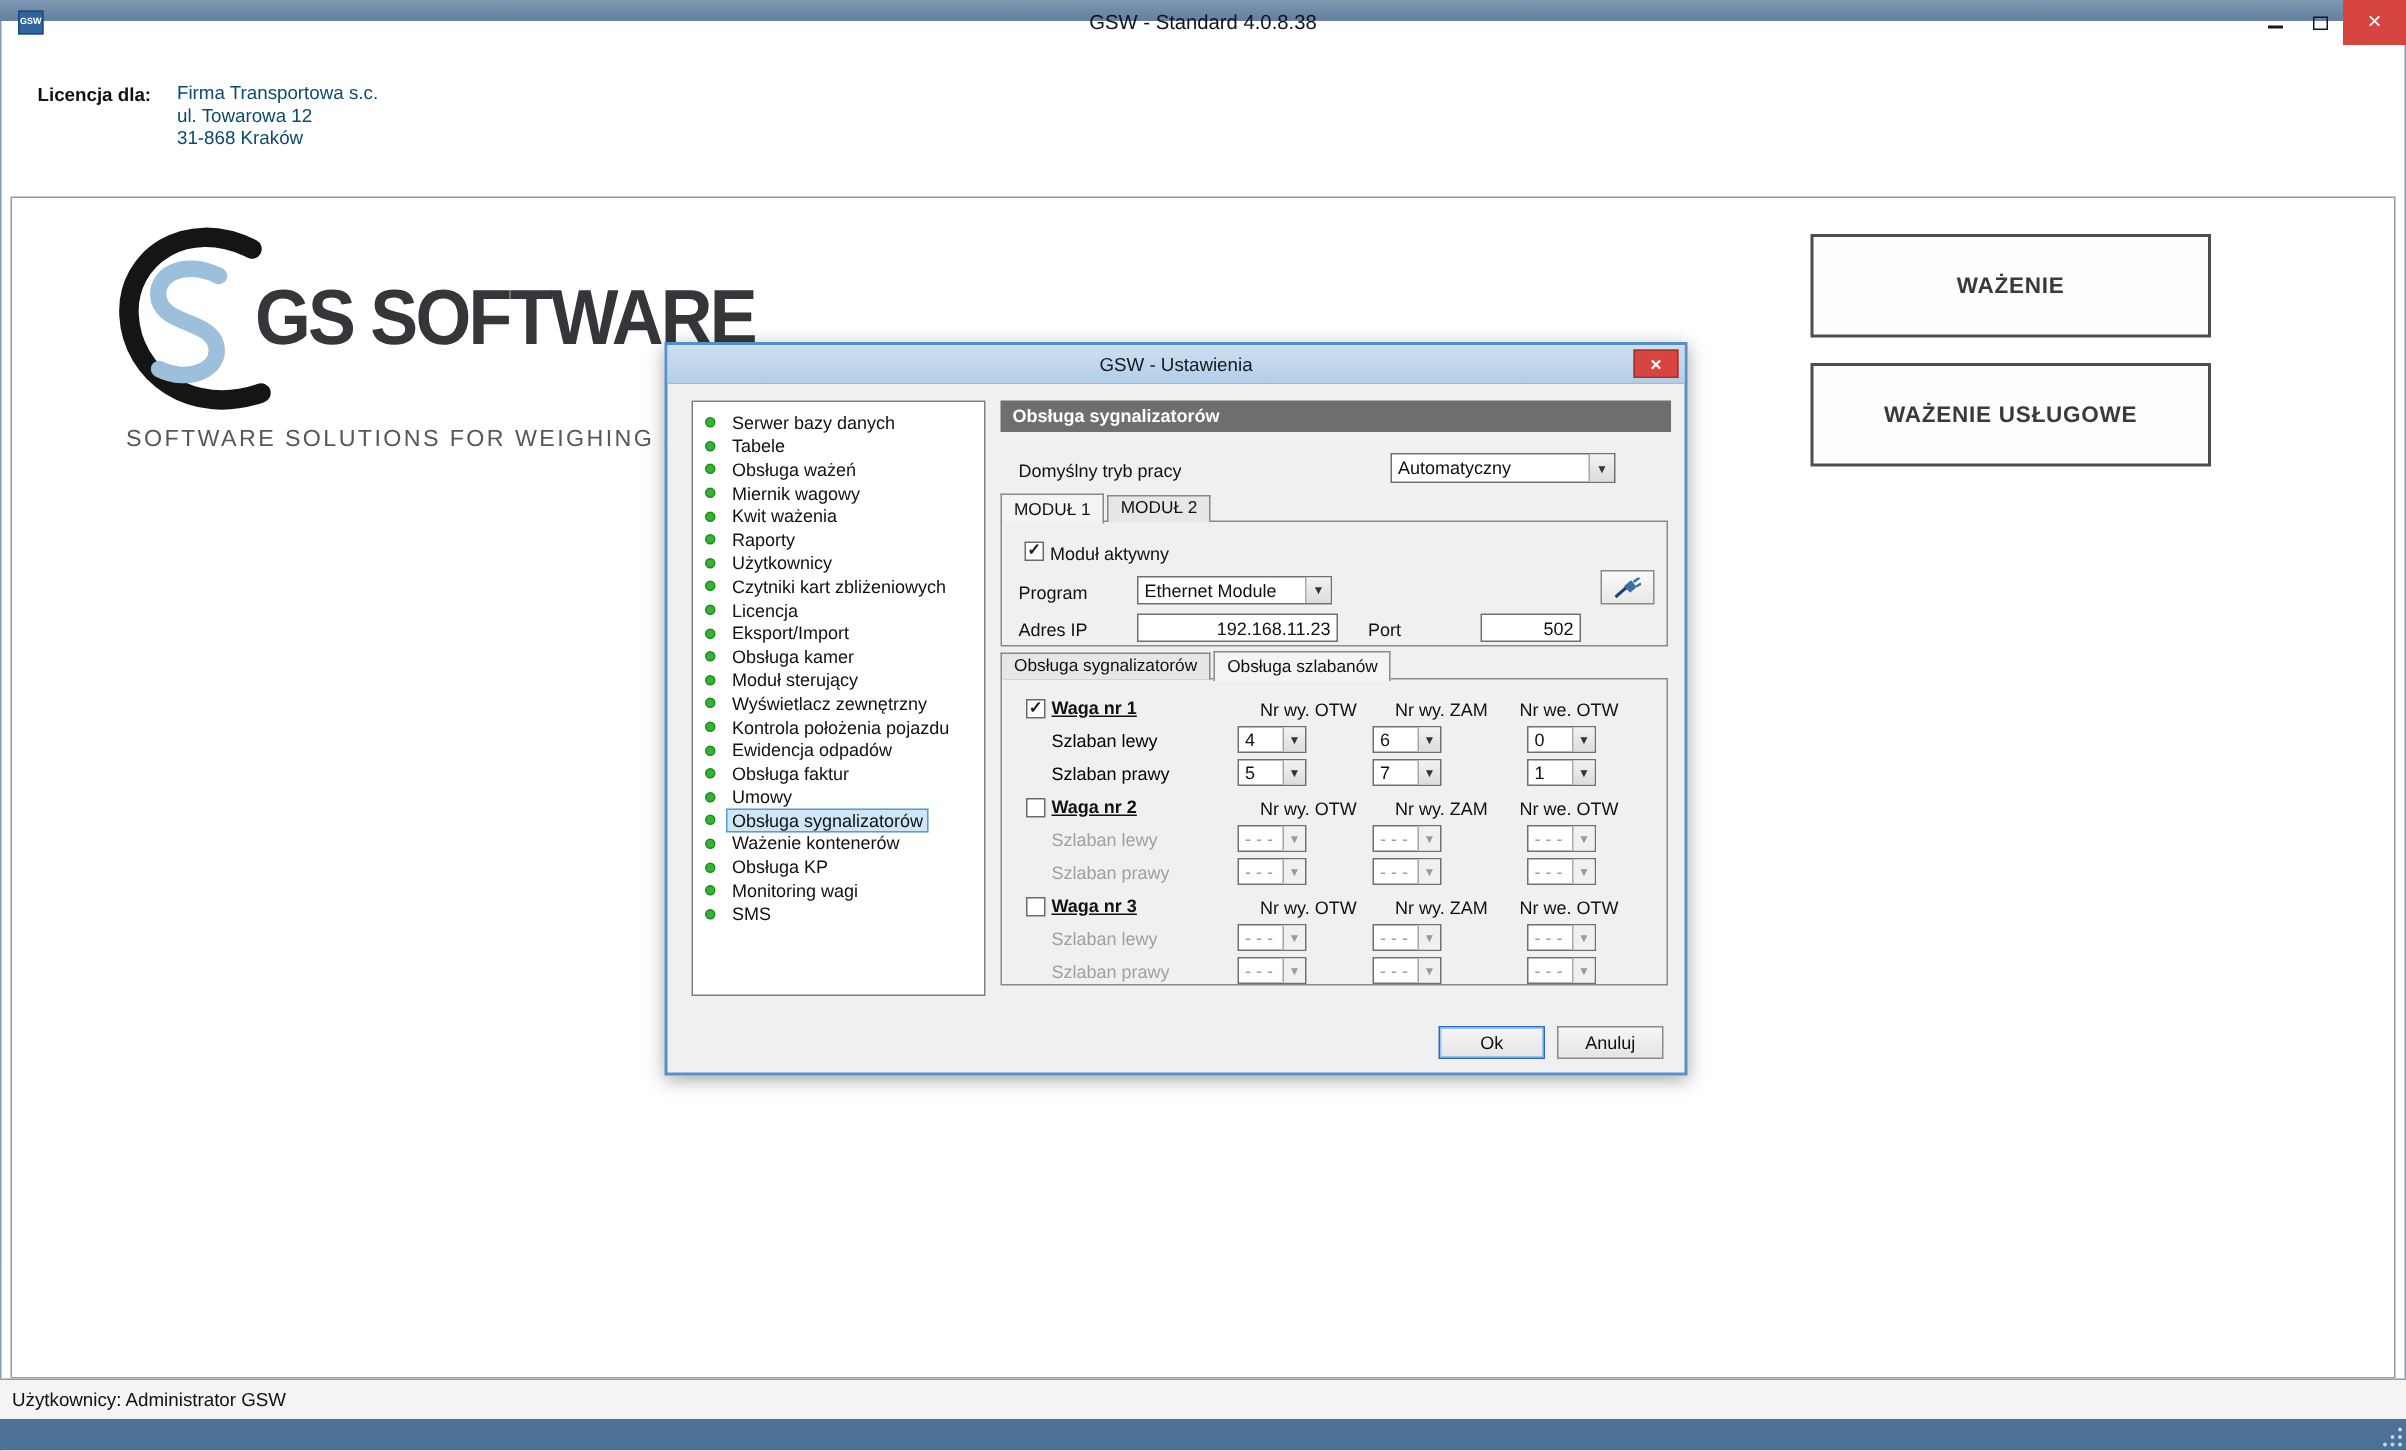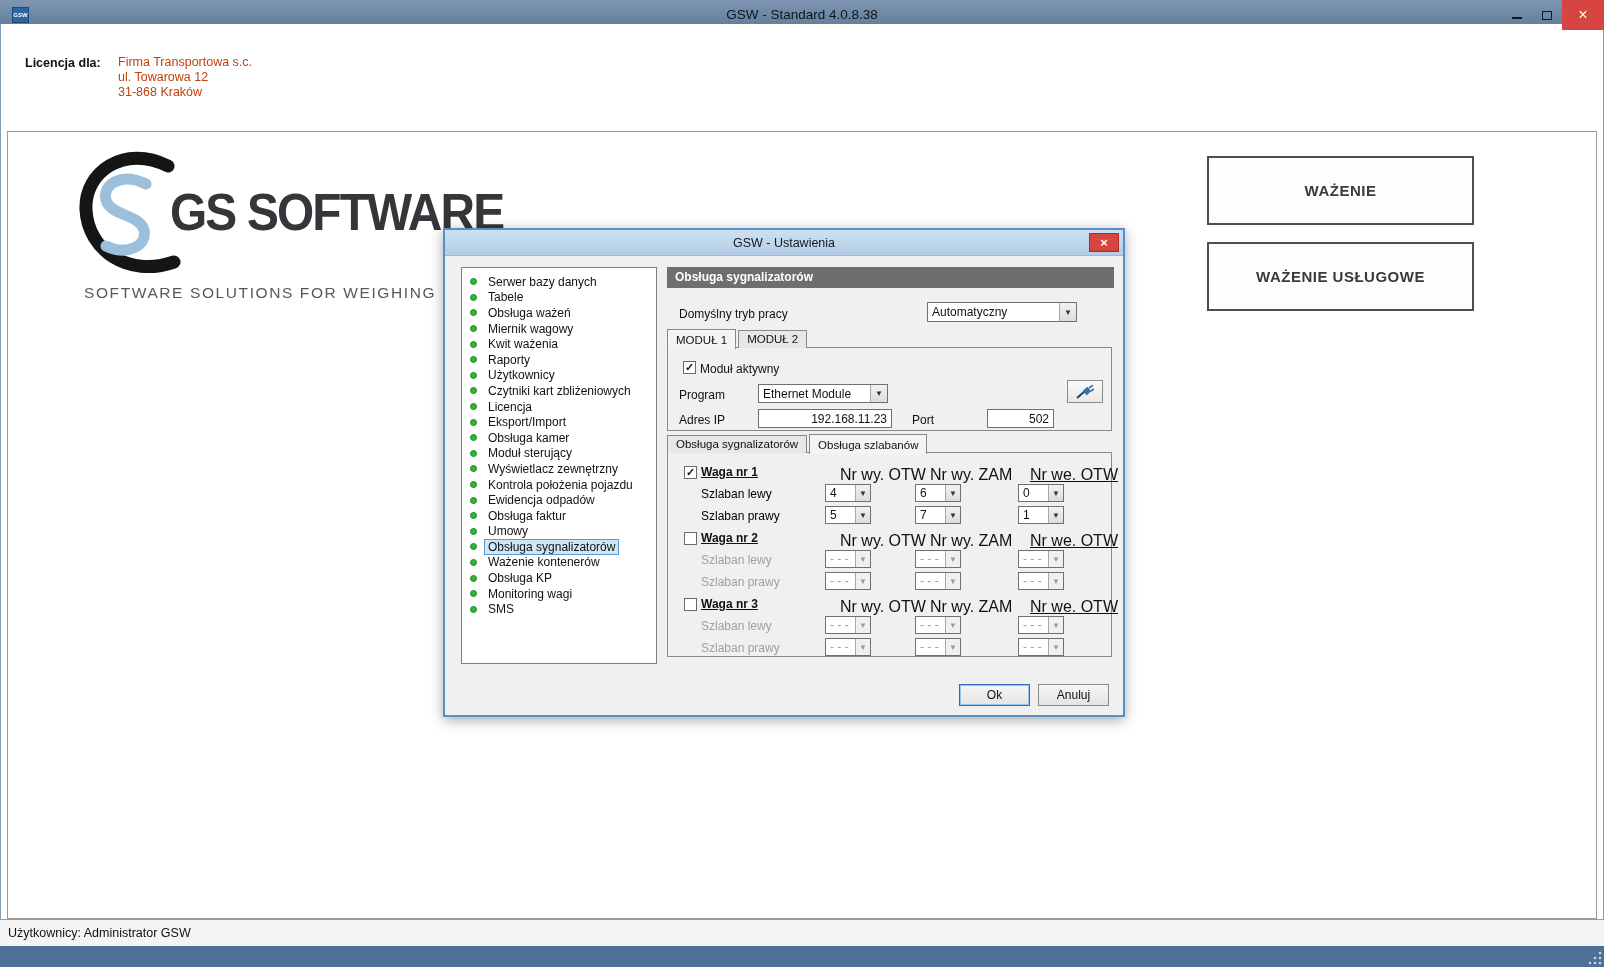--- a/index.html
+++ b/index.html
@@ -1,33 +1,33 @@
 <!DOCTYPE html>
 <html><head>
 <meta charset="utf-8">
 <style>
   * { margin:0; padding:0; box-sizing:border-box; }
   html,body { width:1604px; height:967px; font-family:"Liberation Sans",sans-serif; background:#fff; overflow:hidden; }
   .screen { position:relative; width:1604px; height:967px; background:#fff; box-shadow:inset 1px 0 0 #7f9cb8, inset -1px 0 0 #7f9cb8; }
 
   
-  .titlebar { position:absolute; left:0; top:0; width:100%; height:24px; background:linear-gradient(#7e96b1,#63809e); }
+  .titlebar { position:absolute; left:0; top:0; width:100%; height:14px; background:linear-gradient(#7e96b1,#63809e); }
   .app-icon { position:absolute; left:12px; top:7px; width:17px; height:16px; background:#2f66a0; border:1px solid #1d4a7a; color:#fff; font-size:6px; font-weight:bold; text-align:center; line-height:14px; }
   .win-title { position:absolute; left:0; right:0; top:0; height:30px; line-height:30px; text-align:center; font-size:13.5px; color:#101418; }
   .win-controls { position:absolute; right:0; top:0; height:30px; display:flex; align-items:stretch; }
   .win-btn { width:30px; display:flex; align-items:center; justify-content:center; cursor:default; }
   .win-btn.close { width:42px; background:#d64540; color:#fff; font-size:16px; }
   .glyph-min { width:10px; border-bottom:2px solid #14181c; display:inline-block; margin-top:6px; }
   .glyph-max { width:10px; height:9px; border:1.5px solid #14181c; display:inline-block; }
 
   
   .menubar { position:absolute; left:0; top:30px; width:100%; height:20px; background:#fff; display:flex; align-items:center; padding-left:6px; }
   .menu-item { font-size:12.5px; color:#111; padding:0 9px; height:20px; line-height:20px; cursor:default; }
   .license-label { position:absolute; left:25px; top:56px; font-size:12.5px; font-weight:bold; color:#111; }
-  .license-lines { position:absolute; left:118px; top:55px; font-size:12.5px; color:#c2410c; line-height:15px; }
+  .license-lines { position:absolute; left:118px; top:55px; font-size:12.5px; color:#0c4a6e; line-height:15px; }
 
   
   .content-frame { position:absolute; left:7px; top:131px; width:1590px; height:788px; border:1px solid #9a9a9a; background:#fff; }
 
   
   .logo { position:absolute; left:68px; top:18px; width:400px; height:180px; }
   .logo-title { position:absolute; left:94px; top:32px; font-size:52px; font-weight:bold; color:#35353a; letter-spacing:-2px; transform:scaleX(0.92); transform-origin:left; white-space:nowrap; }
   .logo-sub { position:absolute; left:8px; top:134px; font-size:15.5px; color:#55585c; letter-spacing:1.6px; white-space:nowrap; }
 
   
@@ -75,22 +75,22 @@
   .module-page { left:0; top:80px; width:445px; height:84px; }
   .sub-page { left:0; top:185px; width:445px; height:205px; }
 
   .field { position:absolute; background:#fff; border:1px solid #707070; height:19px; font-family:Liberation Sans, sans-serif; font-size:12px; color:#111; text-align:right; padding:0 4px; }
 
   .tool-btn { position:absolute; left:400px; top:113px; width:36px; height:23px; background:linear-gradient(#fafafa,#e8e8e8); border:1px solid #8a8a8a; display:flex; align-items:center; justify-content:center; cursor:default; }
 
   
   .group { position:absolute; left:0; width:445px; height:64px; }
   .wlabel { position:absolute; left:33px; top:0; font-size:12px; font-weight:bold; text-decoration:underline; color:#111; }
-  .colh { position:absolute; top:1px; font-size:16px; color:#111; white-space:nowrap; }
-  .colh.h1 { left:172px; } .colh.h2 { left:262px; } .colh.h3 { left:362px;text-decoration:underline; }
+  .colh { position:absolute; top:1px; font-size:12px; color:#111; white-space:nowrap; }
+  .colh.h1 { left:172px; } .colh.h2 { left:262px; } .colh.h3 { left:345px; }
   .rlabel { position:absolute; left:33px; font-size:12px; }
   .combo.c1 { left:157px; } .combo.c2 { left:247px; } .combo.c3 { left:350px; }
 
   
   .btn { position:absolute; top:454px; width:71px; height:22px; background:linear-gradient(#f6f6f6,#e4e4e4); border:1px solid #8a8a8a; font-family:"Liberation Sans",sans-serif; font-size:12px; color:#111; text-align:center; line-height:20px; cursor:default; }
   .btn.ok { left:514px; border:1px solid #2a6bbf; box-shadow:0 0 0 1px #9cc5ee inset; }
   .btn.cancel { left:593px; }
 
   
   .statusbar { position:absolute; left:0; top:919px; width:100%; height:27px; background:#f4f4f4; border-top:1px solid #9a9a9a; font-size:12.5px; color:#111; line-height:27px; padding-left:8px; }

